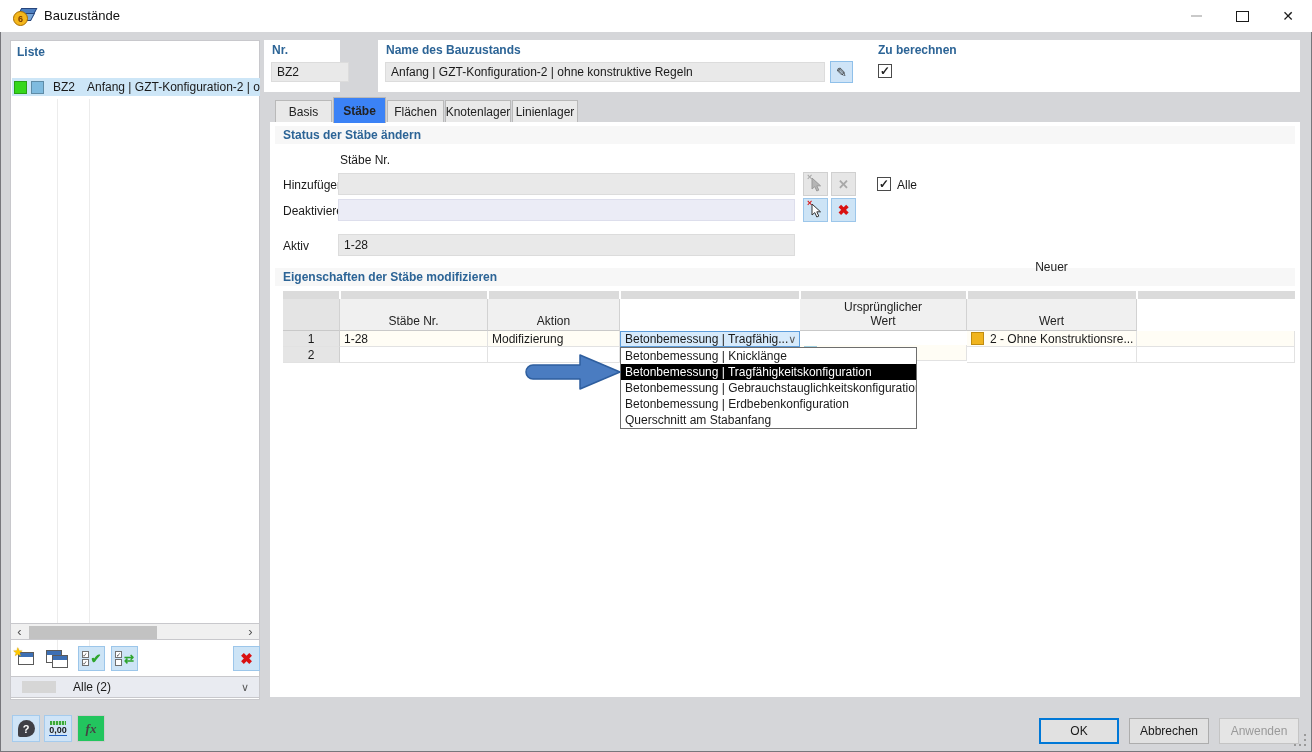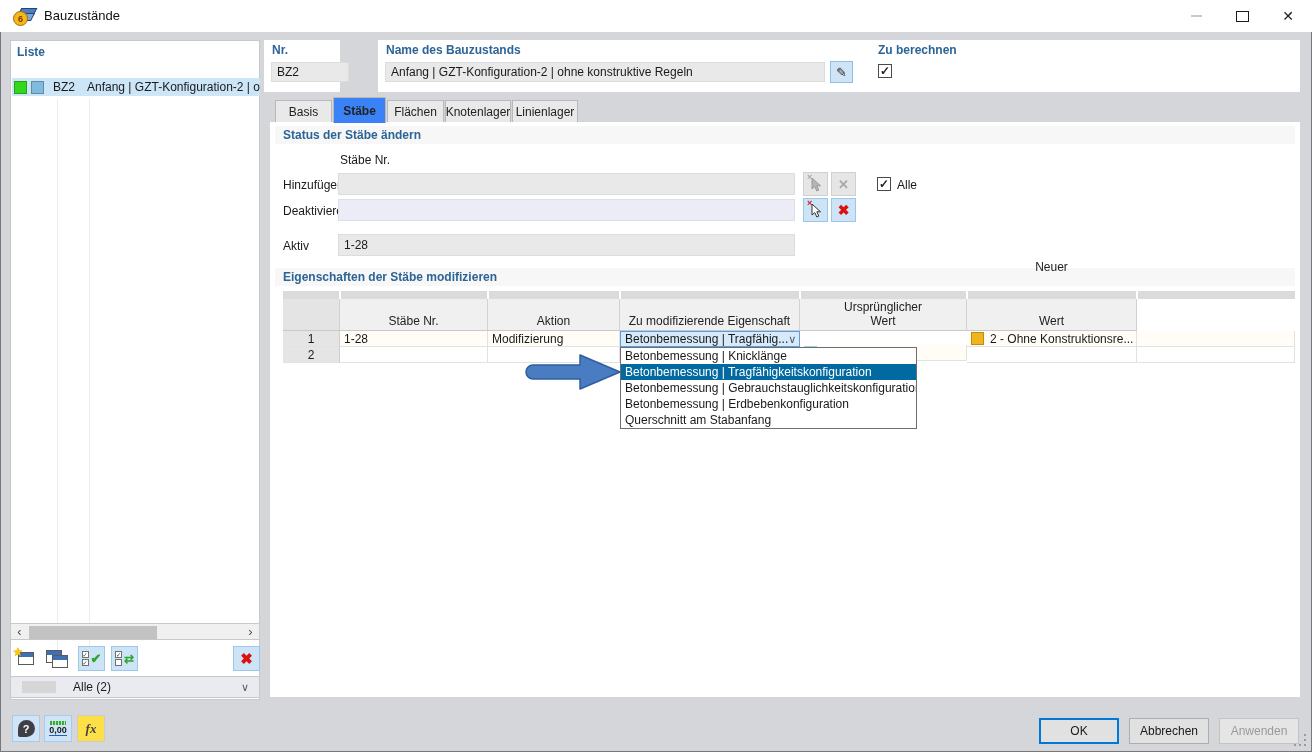--- a/index.html
+++ b/index.html
@@ -64,30 +64,30 @@
       display:flex;flex-direction:column;align-items:center;justify-content:flex-end;padding-bottom:2px;color:#222;}
   .td{height:16px;border-right:1px solid #e2e2e2;border-bottom:1px solid #e2e2e2;box-sizing:border-box;
       display:flex;align-items:center;padding:0 4px;white-space:nowrap;overflow:hidden;background:#fff;}
   .td.num{background:#e5e5e5;justify-content:center;padding:0;border-right:1px solid #cfcfcf;}
   .td.cream{background:#fffdf5;}
   .combo{background:#d6eafb;border:1px solid #5d9ddb;justify-content:space-between;}
   .cellswatch{width:13px;height:13px;box-sizing:border-box;flex:none;margin-right:6px;}
   
   .dropdown{left:620px;top:347px;width:297px;background:#ffffff;border:1px solid #6e6e6e;z-index:6;box-sizing:border-box;}
   .dd-item{height:16px;line-height:16px;padding-left:4px;white-space:nowrap;overflow:hidden;}
-  .dd-item.hl{background:#0369a1;color:#ffffff;}
+  .dd-item.hl{background:#000000;color:#ffffff;}
   
   .anno-arrow{left:518px;top:352px;z-index:7;}
   
   .footbtn{top:718px;height:26px;box-sizing:border-box;display:flex;align-items:center;justify-content:center;background:#e1e1e1;border:1px solid #adadad;}
   .footbtn.default{border:2px solid #0078d7;}
   .footbtn.disabled{background:#e5e5e5;border:1px solid #c4c4c4;color:#9a9a9a;}
   .iconbtn{top:715px;width:28px;height:27px;box-sizing:border-box;display:flex;align-items:center;justify-content:center;}
   .iconbtn.blue{background:#cfe4f7;border:1px solid #a5cbed;}
-  .iconbtn.gray{background:#fde047;border:1px solid #cscsc;border:1px solid #cccccc;}
+  .iconbtn.gray{background:#22c55e;border:1px solid #cscsc;border:1px solid #cccccc;}
   .help-circle{width:17px;height:17px;border-radius:50% 50% 50% 2px;background:#3f3f46;color:#fff;font-size:11px;font-weight:bold;
     display:flex;align-items:center;justify-content:center;}
   .dec-ticks{width:16px;height:4px;background:repeating-linear-gradient(90deg,#3aa83a 0 2px,#b8e6b8 2px 3px);margin-bottom:1px;}
   .dec-text{font-size:9px;font-weight:bold;border-bottom:1px solid #2060c0;line-height:1;}
   .fx-text{font-family:"Liberation Serif",serif;font-style:italic;font-weight:bold;font-size:13px;color:#444;}
   .grip{left:1294px;top:734px;width:14px;height:14px;}
   .grip i{position:absolute;width:2px;height:2px;background:#9a9a9a;}
 </style>
 </head>
 <body>
@@ -258,23 +258,20 @@
   <div class="abs tseg" style="left:968px;width:168px;"></div>
   <div class="abs tseg" style="left:1138px;width:157px;"></div>
 
   <div class="abs th" style="left:283px;width:57px;background:#e4e4e4;"></div>
   <div class="abs th" style="left:340px;width:148px;">
       <span>Stäbe Nr.</span>
     </div>
   <div class="abs th" style="left:488px;width:132px;">
       <span>Aktion</span>
     </div>
-  <div class="abs th" style="left:620px;width:180px;">
-      <span>Zu modifizierende Eigenschaft</span>
-    </div>
   <div class="abs th" style="left:800px;width:167px;">
     <span>Ursprünglicher</span>
       <span>Wert</span>
   </div>
   <div class="abs th" style="left:967px;width:170px;gap:40px;">
     <span>Neuer</span>
       <span>Wert</span>
   </div>
 
   <div class="abs td num" style="left:283px;top:331px;width:57px;">

